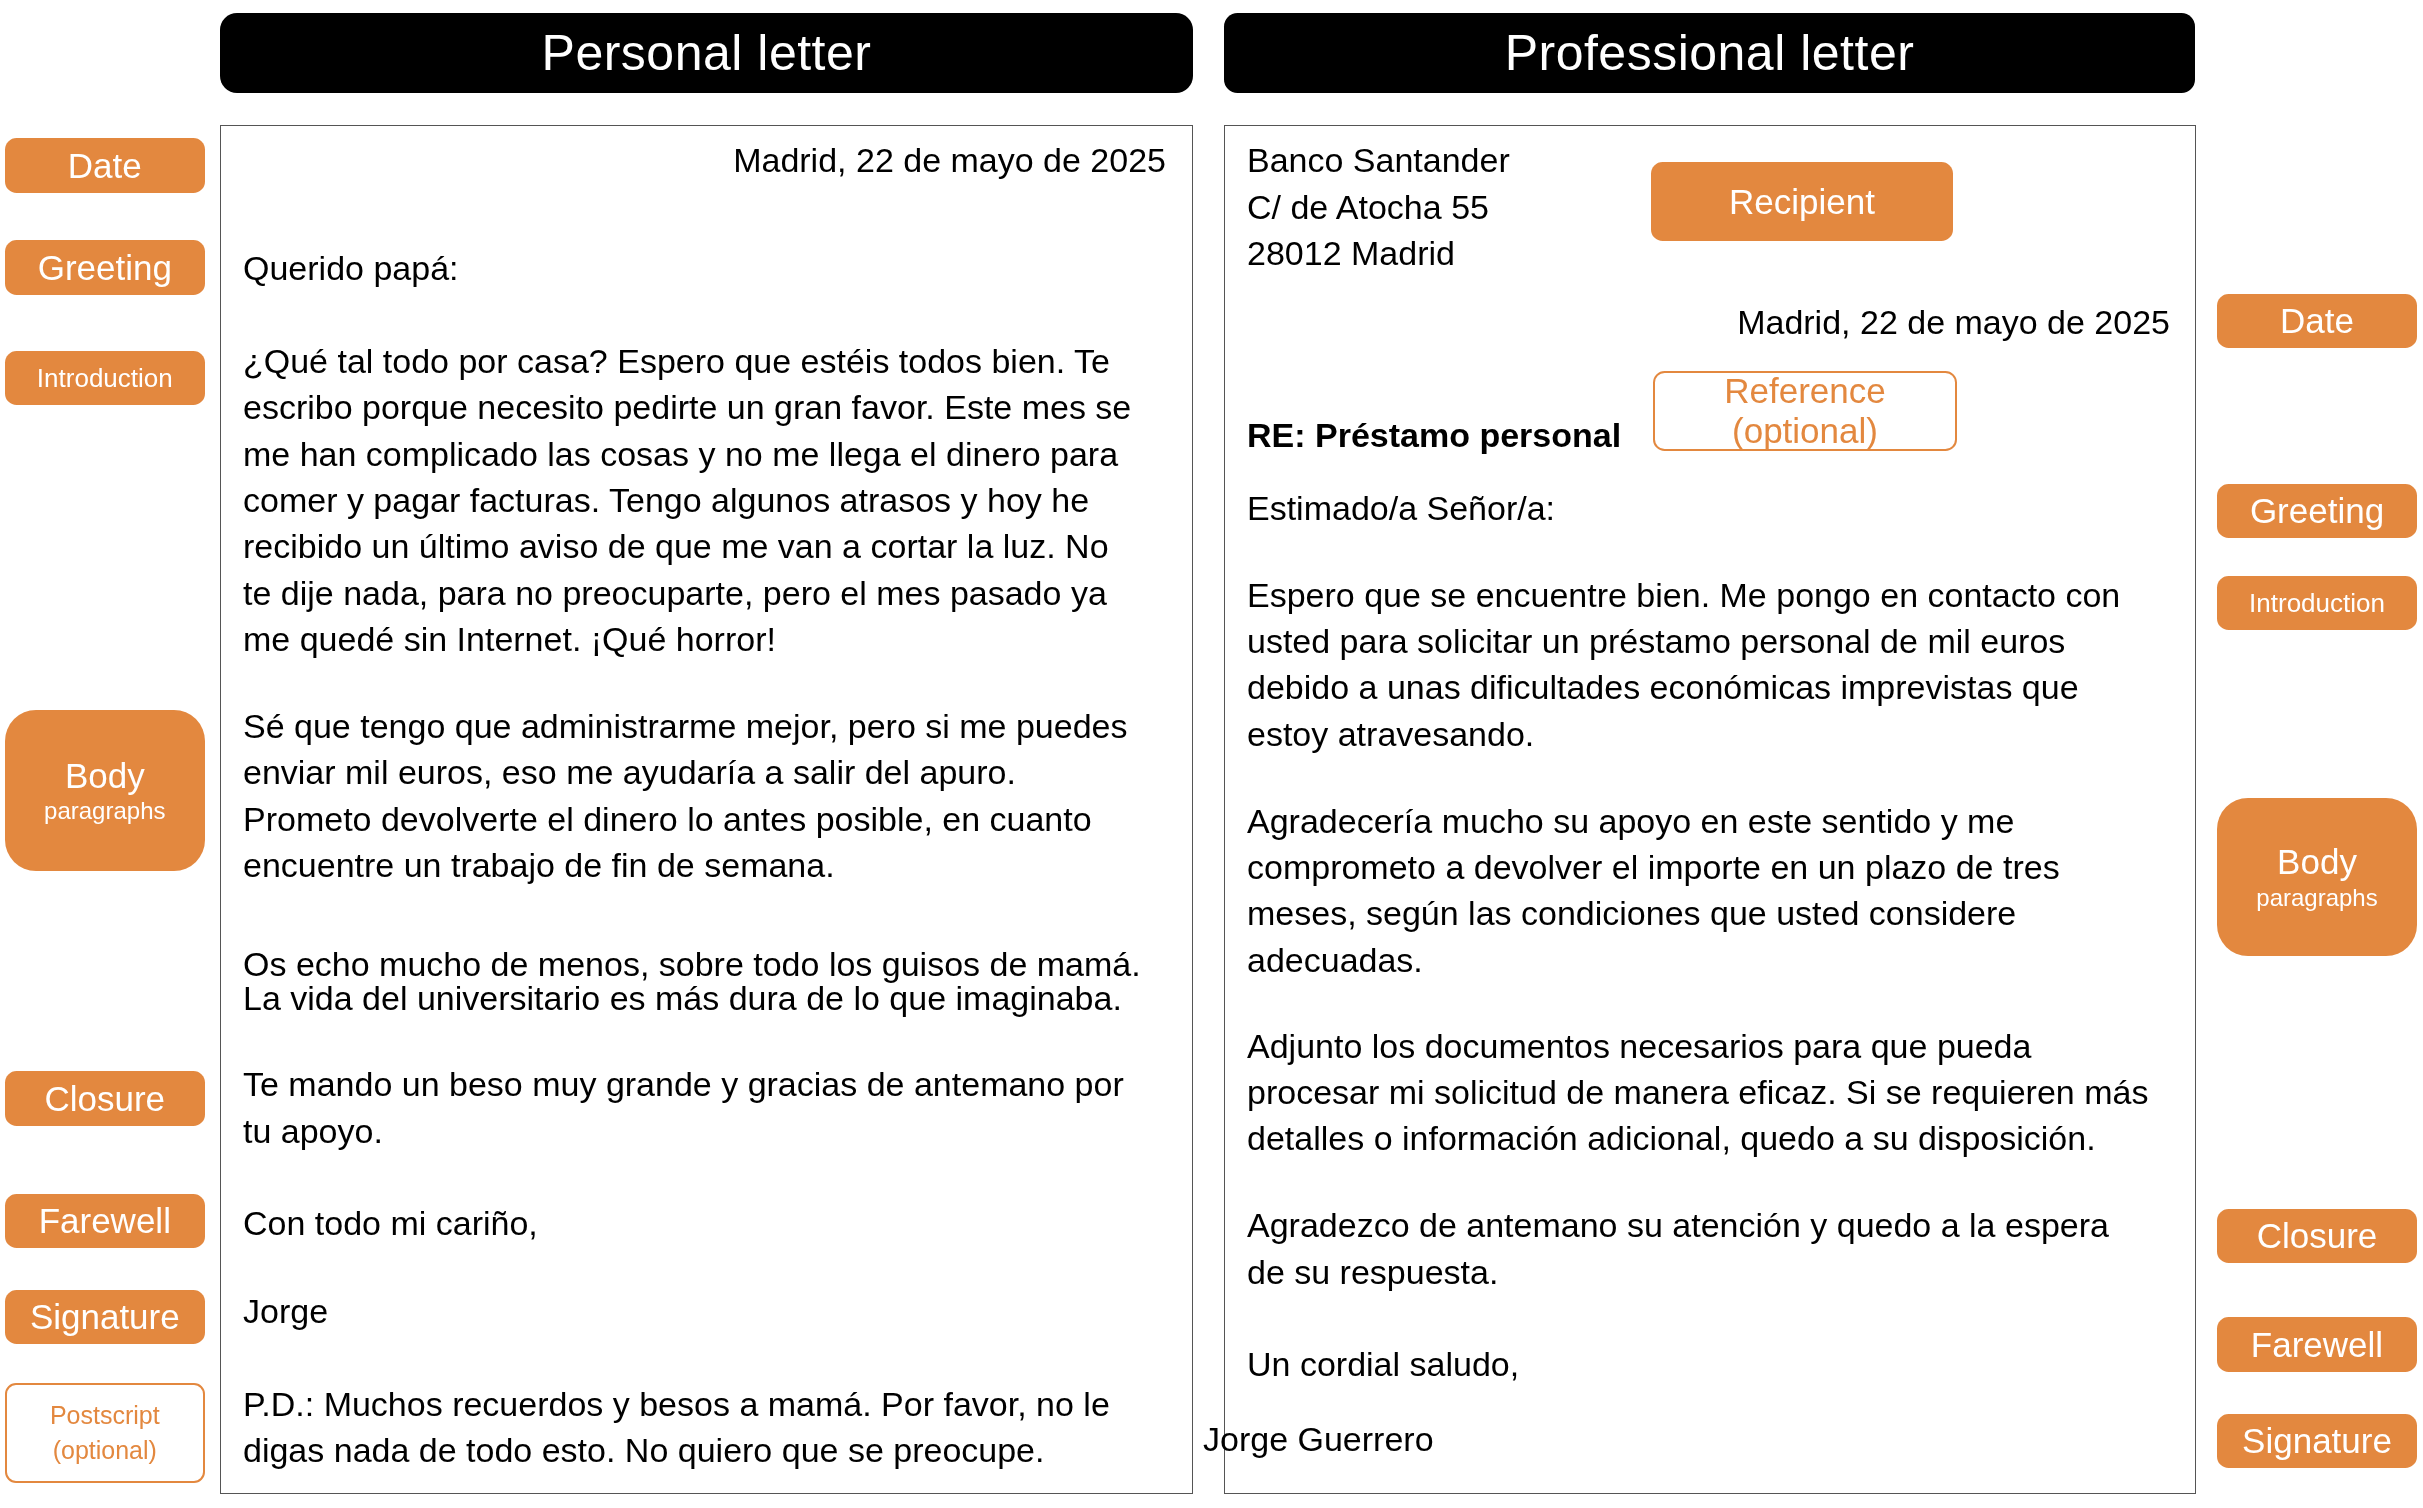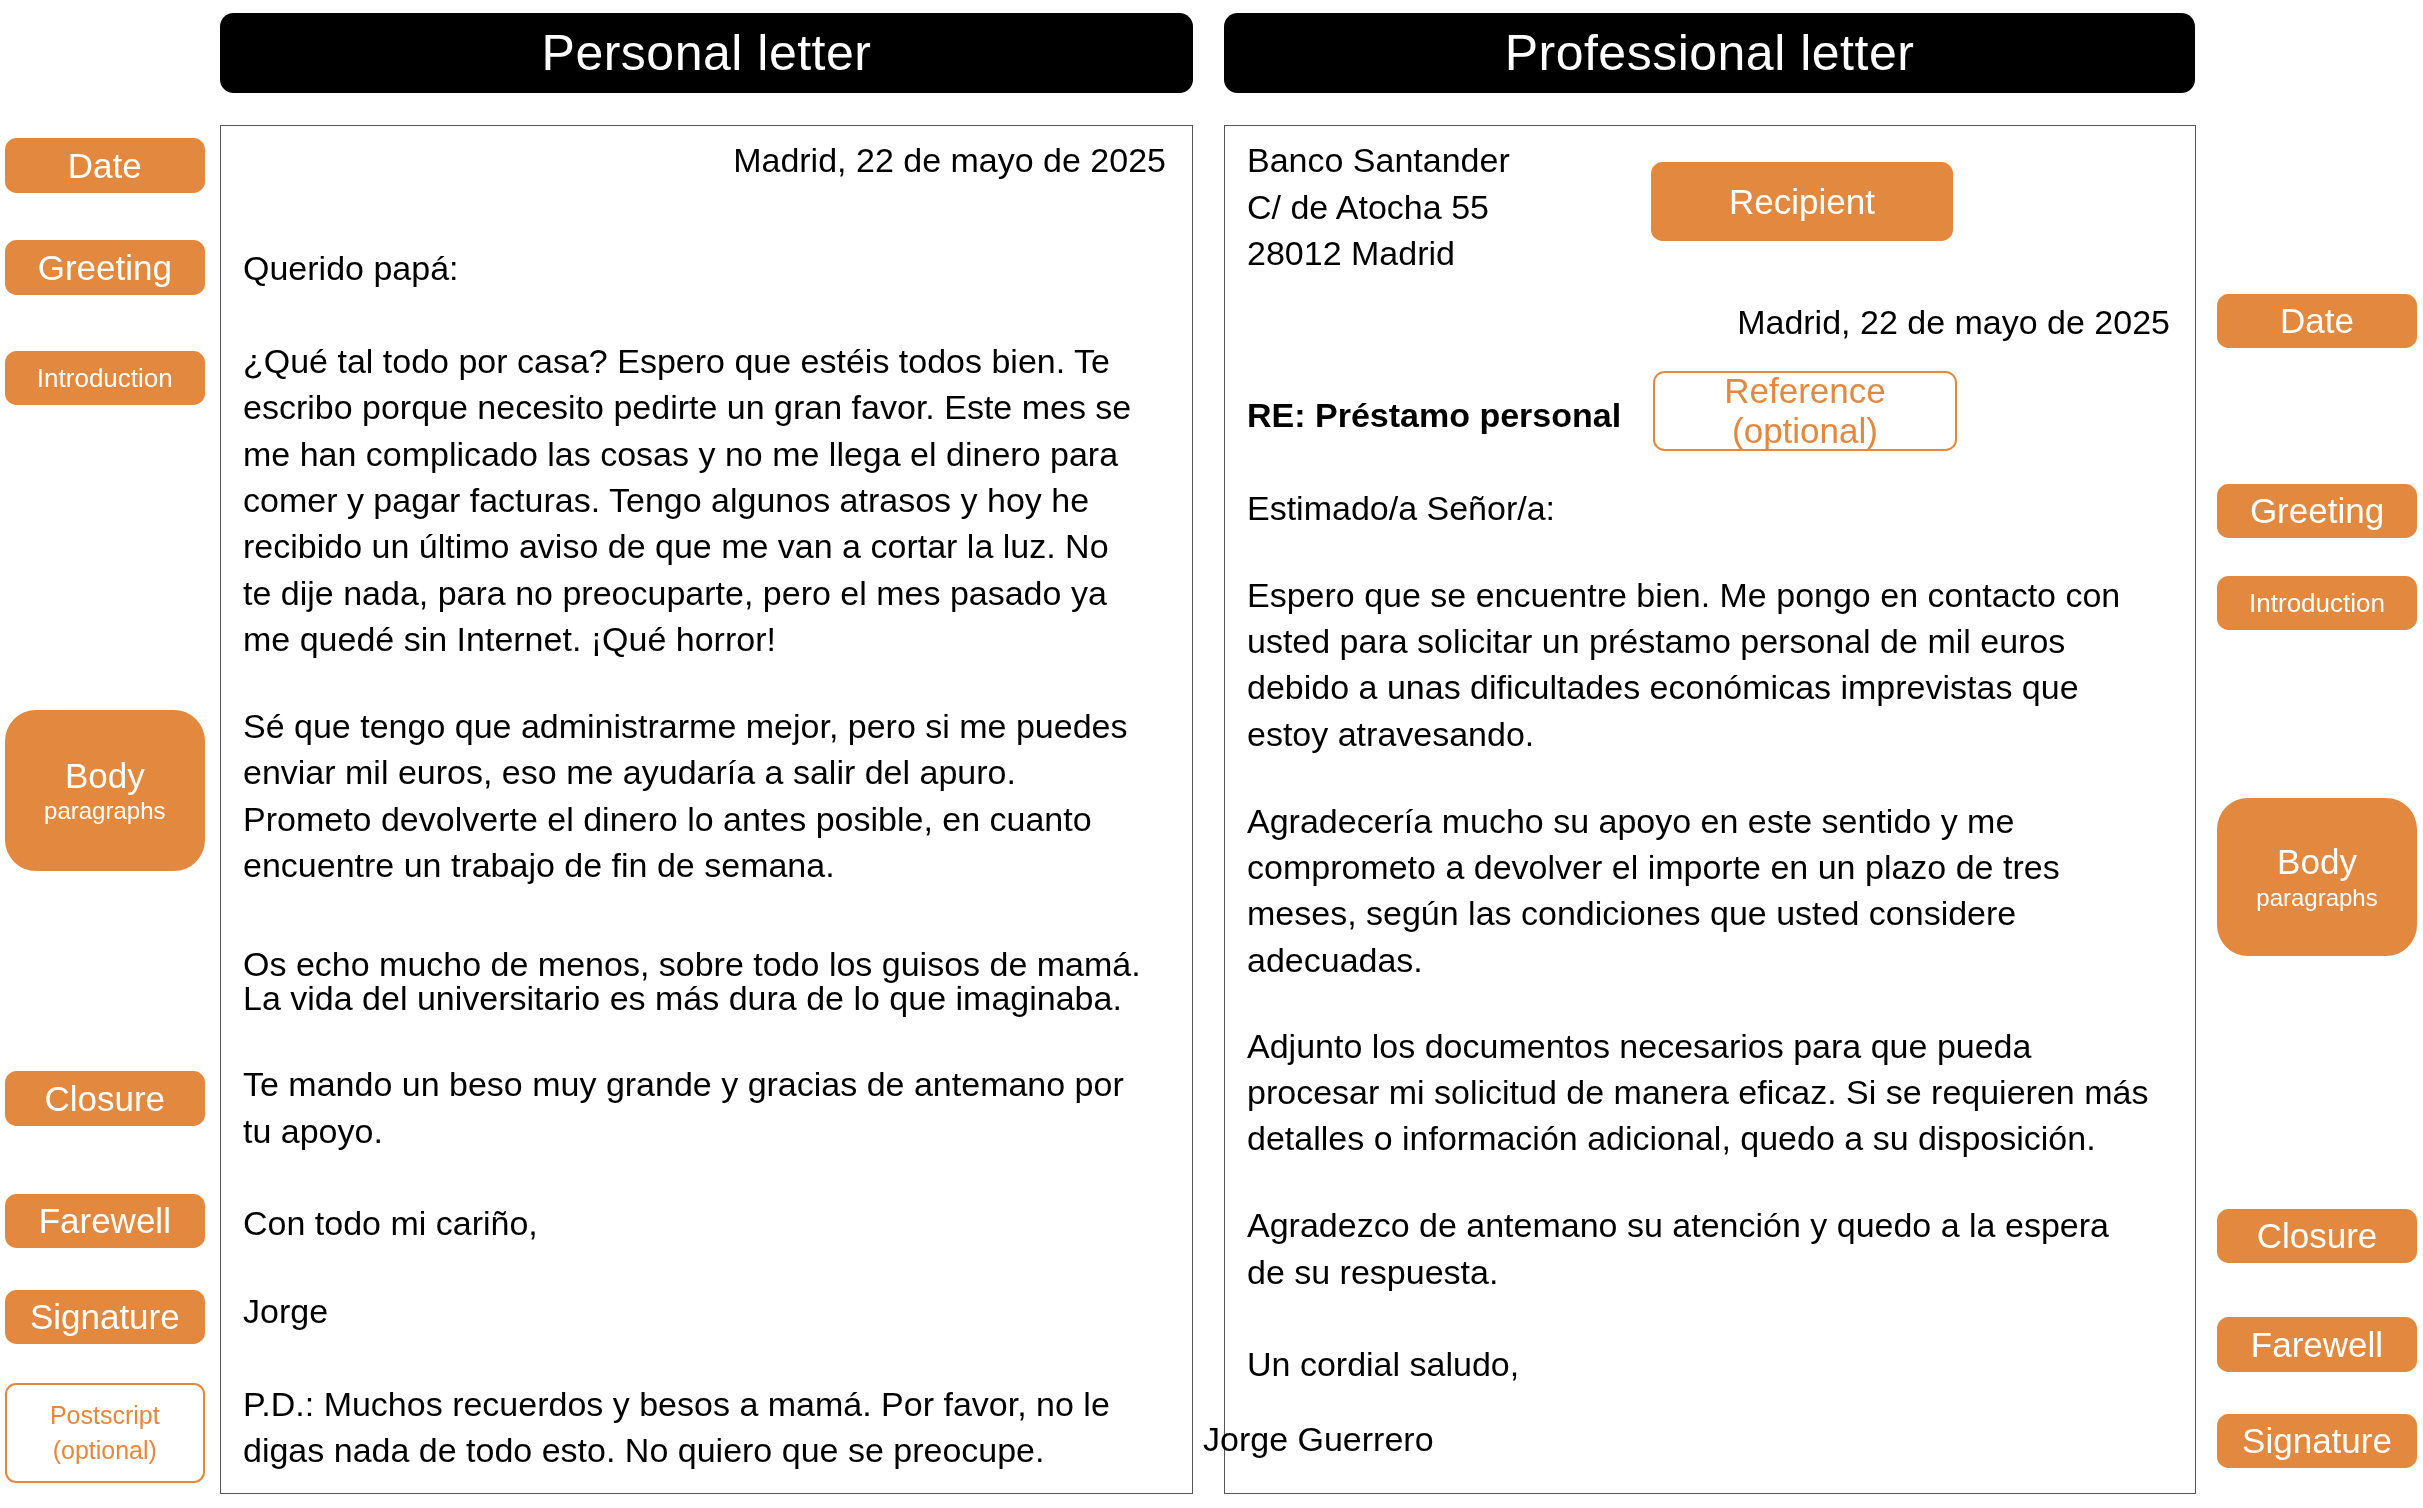--- a/index.html
+++ b/index.html
@@ -3,34 +3,34 @@
 <meta charset="utf-8">
 <style>
   html, body { margin:0; padding:0; background:#ffffff; }
   body { width:2423px; height:1508px; position:relative; overflow:hidden;
          font-family:"Liberation Sans", "DejaVu Sans", sans-serif; color:#000; }
   .title-bar { position:absolute; top:12.6px; height:80px; background:#000; border-radius:13.5px;
                color:#fff; display:flex; align-items:center; justify-content:center;
                font-size:50px; letter-spacing:0.5px; }
   .letter-box { position:absolute; top:125px; border:1.9px solid #555; background:#fff; box-sizing:border-box; }
   .line { position:absolute; font-size:34px; line-height:46px; white-space:nowrap; transform:translateY(-23px); }
-  .bold { font-weight:bold; }
+  .bold { font-weight:bold;margin-top:20px; }
   .label { position:absolute; background:#E3883F; color:#fff; border-radius:11.6px;
            display:flex; flex-direction:column; align-items:center; justify-content:center;
            font-size:35px; box-sizing:border-box; text-align:center; }
   .label.big { border-radius:31px; }
   .label .sub { font-size:24px; margin-top:1.9px; }
   .label.small-text { font-size:26px; }
   .label.outline { background:#fff; color:#E3883F; border:2.9px solid #E3883F; }
   .label.outline.two { font-size:25px; line-height:35px; }
 </style>
 </head>
 <body>
 
-<div class="title-bar" style="left:220px;width:973px;">
+<div class="title-bar" style="left:220px;width:973px;border-radius:17px;">
   <span>Personal letter</span>
 </div>
 <div class="title-bar" style="left:1224px;width:971px;">
   <span>Professional letter</span>
 </div>
 
 <div class="letter-box" style="left:220px;width:973px;height:1369px;"></div>
 <div class="letter-box" style="left:1224px;width:972px;height:1369px;"></div>
 
 <div class="line" style="right:1257px;top:160px;">Madrid, 22 de mayo de 2025</div>

